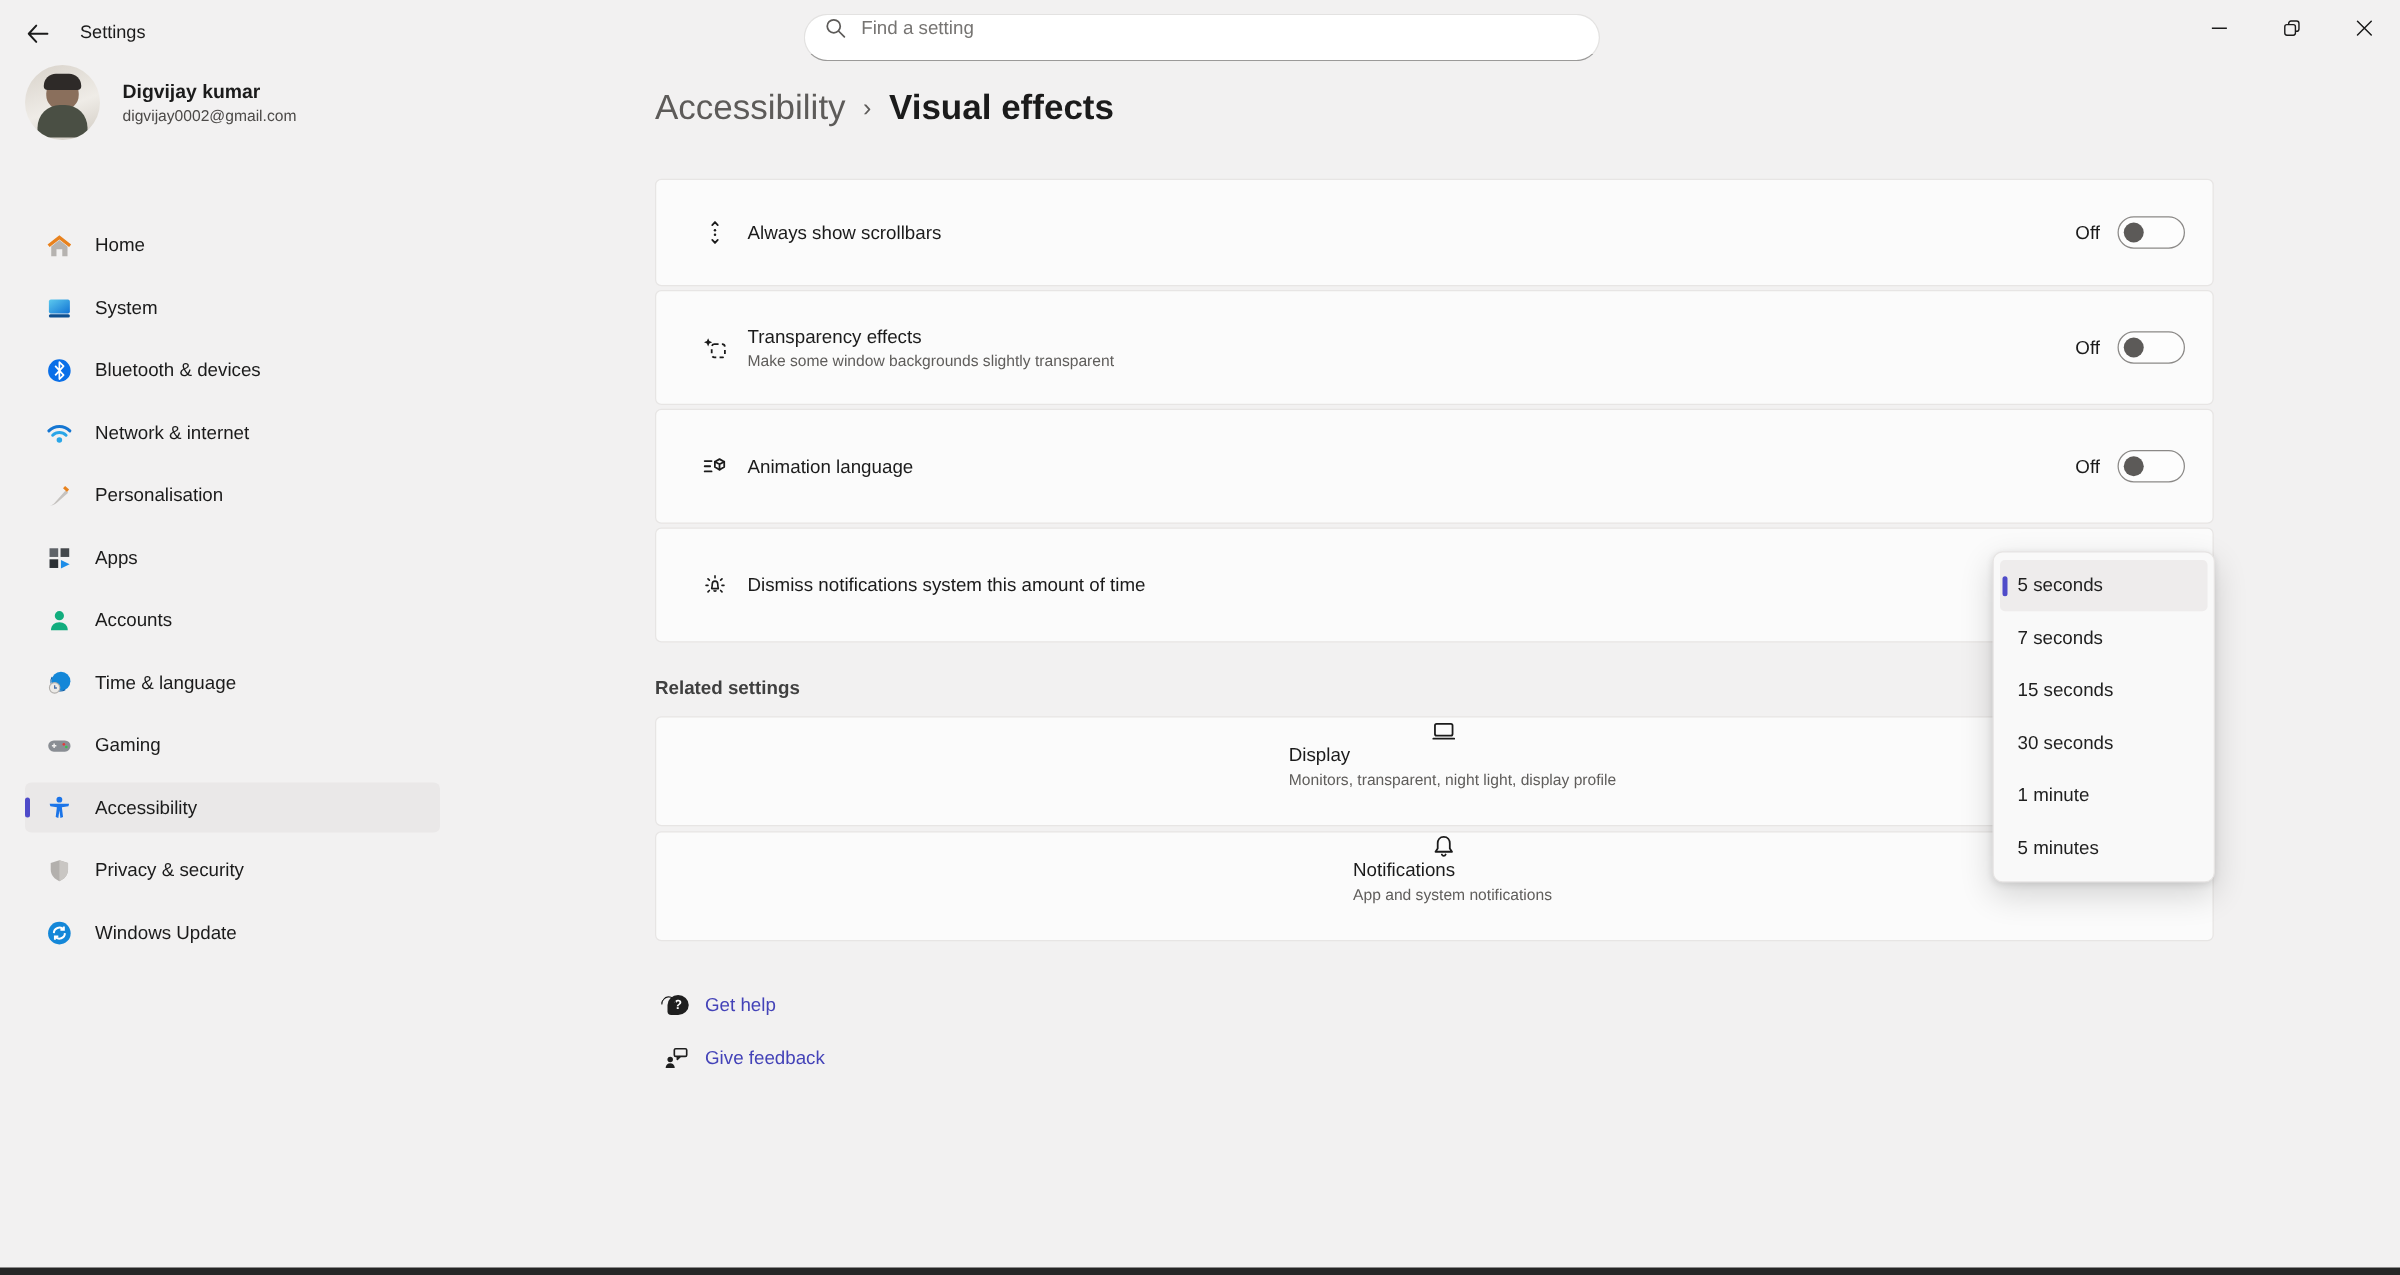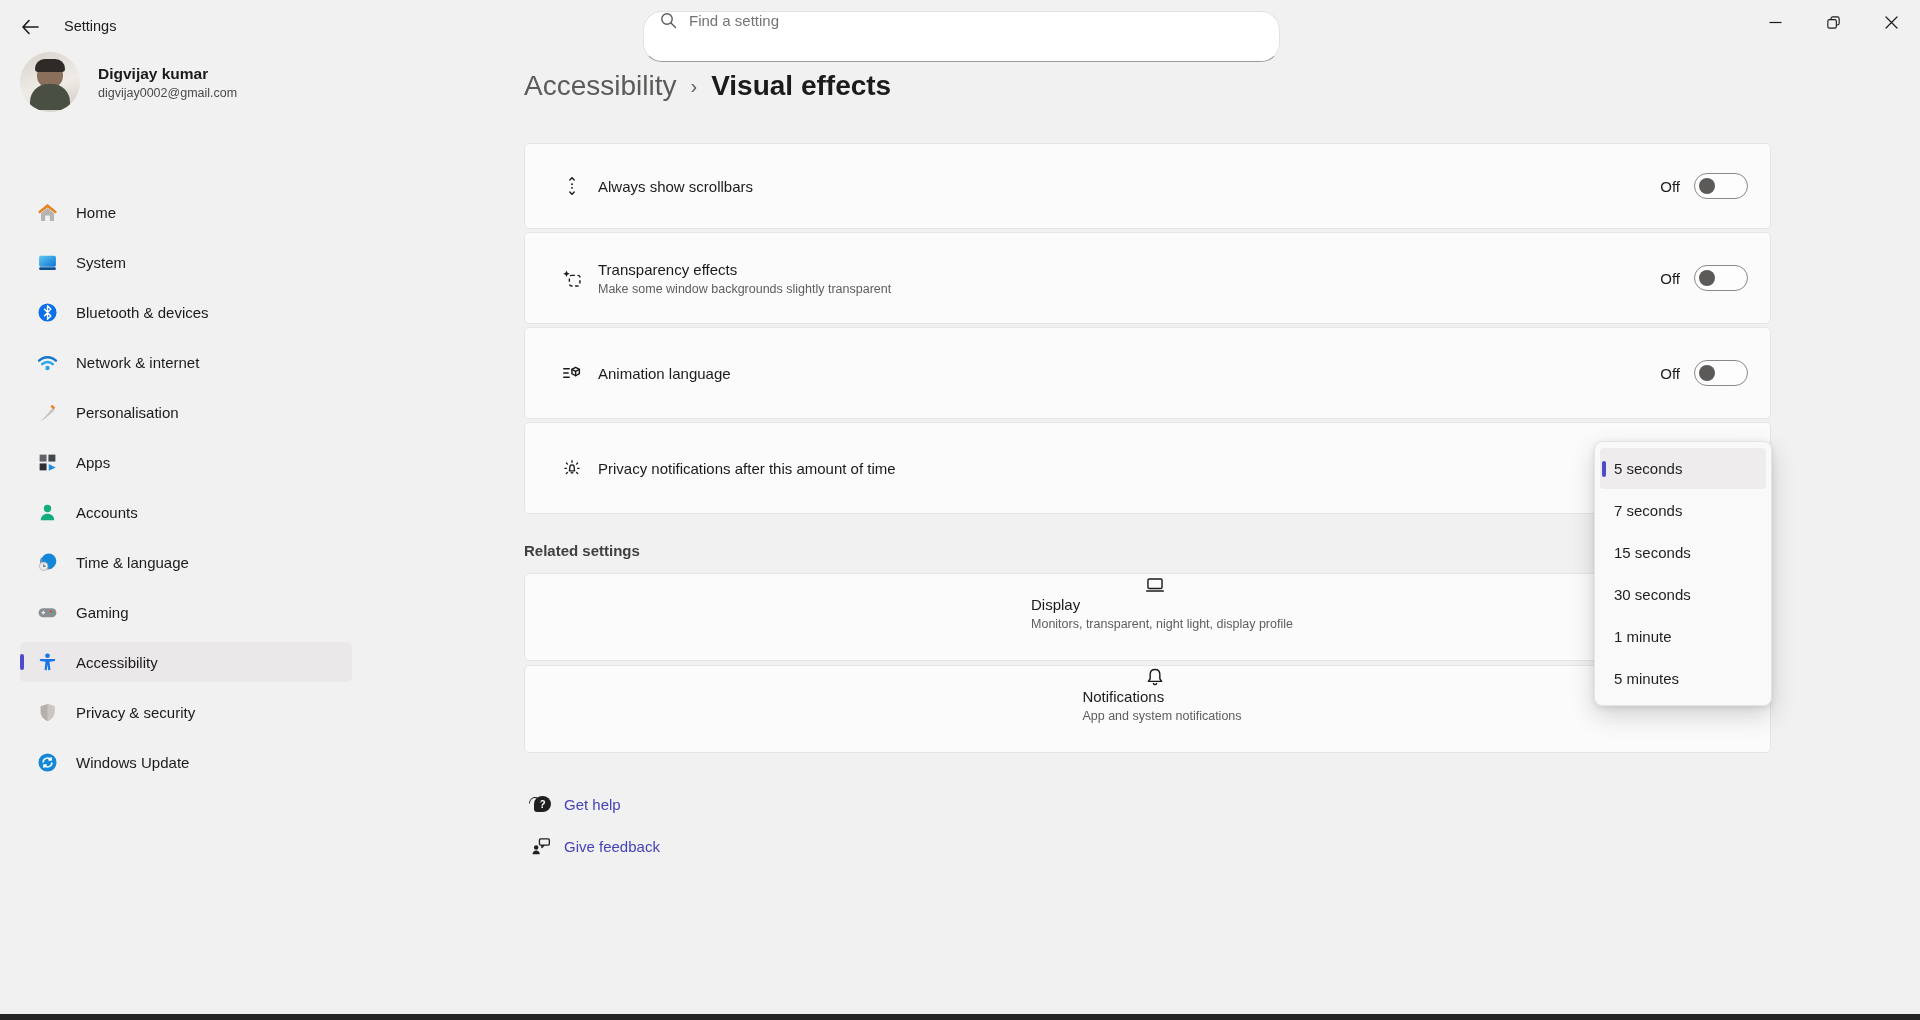--- a/index.html
+++ b/index.html
@@ -10,23 +10,23 @@
     color:#1b1b1b;
     position:relative;
   }
   svg { display:block; }
 
   
   .titlebar { position:absolute; top:0; left:0; width:1920px; height:52px; }
   .back-btn { position:absolute; left:14px; top:12px; width:32px; height:30px;
     display:flex; align-items:center; justify-content:center; border-radius:5px; cursor:pointer; }
   .app-title { position:absolute; left:64px; top:18px; font-size:14.5px; color:#1b1b1b; }
-  .search-box { position:absolute; left:643px; top:11px; width:637px; height:51px;
+  .search-box { position:absolute; left:643px; top:11px; width:637px; height:38px;
     background:#ffffff; border:1px solid #e3e2e1; border-bottom:1px solid #9b9a99;
-    border-radius:19px; display:flex; align-items:flex-start; padding:0 16px; }
+    border-radius:19px; display:flex; align-items:flex-end; padding:17px 16px; }
   .search-box input { border:none; outline:none; background:transparent; flex:1;
     font-size:15px; font-family:"Liberation Sans", sans-serif; color:#1b1b1b; margin-left:12px; }
   .search-box input::placeholder { color:#767472; }
   .win-controls { position:absolute; right:0; top:0; height:44px; display:flex; }
   .win-btn { width:58px; height:44px; display:flex; align-items:center; justify-content:center; cursor:pointer; }
 
   
   .sidebar { position:absolute; left:0; top:52px; width:372px; height:968px; }
   .user-block { position:absolute; left:20px; top:0; display:flex; align-items:center; }
   .avatar { width:60px; height:60px; border-radius:50%; overflow:hidden; flex:none;
@@ -34,21 +34,21 @@
   .avatar:before { content:""; position:absolute; left:17px; top:10px; width:26px; height:26px;
     border-radius:50% 50% 46% 46%; background:#8a6f5c; }
   .avatar:after { content:""; position:absolute; left:10px; top:32px; width:40px; height:26px;
     border-radius:18px 18px 0 0; background:#4a4f44; }
   .avatar .cap { position:absolute; left:15px; top:7px; width:30px; height:13px;
     border-radius:12px 12px 4px 4px; background:#2e2a28; }
   .user-meta { margin-left:18px; }
   .user-name { font-size:15.5px; font-weight:bold; color:#1b1b1b; }
   .user-email { font-size:12.5px; color:#4c4a48; margin-top:3px; }
 
-  .nav { position:absolute; left:6px; top:140px; width:360px; }
+  .nav { position:absolute; left:6px; top:124px; width:360px; }
   .nav-item { position:relative; display:flex; align-items:center; height:40px; margin:0 14px 10px 14px;
     padding-left:16px; border-radius:5px; cursor:pointer; }
   .nav-item .nav-label { margin-left:18px; font-size:15px; color:#1b1b1b; }
   .nav-item.selected { background:#eae8e8; }
   .nav-item.selected:before { content:""; position:absolute; left:0px; top:12px; width:3.5px; height:16px;
     border-radius:2px; background:#4f4bc9; }
   .nav-ic { width:22px; height:22px; flex:none; display:flex; align-items:center; justify-content:center; }
 
   
   .main { position:absolute; left:524px; top:52px; width:1247px; }
@@ -362,21 +362,21 @@
 
     <div class="card-row h92">
       <span class="row-icon">
         <svg width="22" height="22" viewBox="0 0 20 20" fill="none" stroke="#1b1b1b" stroke-width="1.2" stroke-linecap="round" stroke-linejoin="round">
             <path d="M7.6 12.6 c.2-.8.4-2 .4-3.1 a2 2.3 0 0 1 4 0 c0 1.1.2 2.3.4 3.1z"></path>
             <path d="M9.3 14.2 a.9.9 0 0 0 1.4 0"></path>
             <path d="M10 4.8 V3.4 M5.9 6.5 l-1-1 M14.1 6.5 l1-1 M4.9 10.3 H3.5 M16.5 10.3 H15.1 M5.9 14 l-1 1 M14.1 14 l1 1"></path>
           </svg>
       </span>
       <div class="row-text">
-        <div class="row-title">Privacy notifications after this amount of time</div>
+        <div class="row-title">Dismiss notifications system this amount of time</div>
       </div>
       <div></div>
     </div>
 
   </div>
 
   <div class="section-header">Related settings</div>
 
   <div class="related-cards">
     <div class="related-row">

